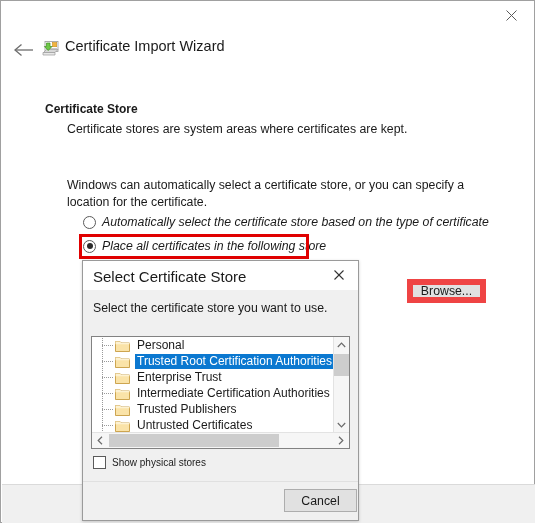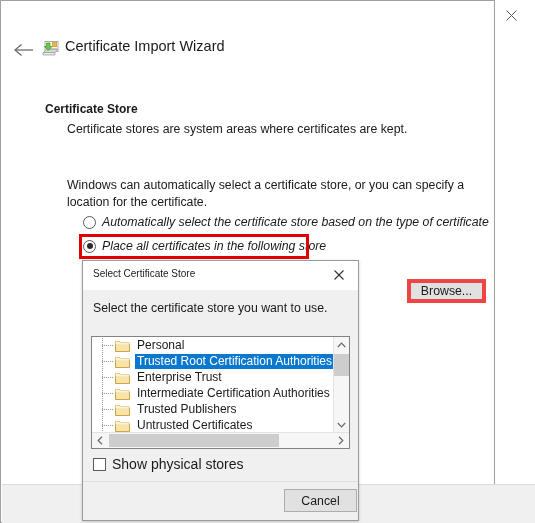--- a/index.html
+++ b/index.html
@@ -14,21 +14,21 @@
     color: #000;
     background: #ffffff;
     overflow: hidden;
     -webkit-font-smoothing: antialiased;
   }
 
   
   #wizard-window {
     position: absolute;
     left: 0; top: 0;
-    width: 495px; height: 523px;
+    width: 535px; height: 523px;
     background: #ffffff;
     border: 1px solid #a0a0a0;
     box-sizing: border-box;
   }
 
   #titlebar {
     position: absolute;
     left: 0; top: 0;
     width: 533px; height: 30px;
   }
@@ -144,21 +144,21 @@
     font-size: 12px;
     padding: 2px 4px;
     color: #1a1a1a;
   }
 
   #browse-button {
     position: absolute;
     left: 406px; top: 278px;
     width: 79px; height: 24px;
     background: #e1e1e1;
-    border: 4px solid #ef4444;
+    border: 6px solid #ef4444;
     box-sizing: border-box;
     display: flex; align-items: center; justify-content: center;
     font-size: 12.3px;
     color: #1a1a1a;
   }
 
   #wizard-footer-divider {
     position: absolute;
     left: 1px; top: 483px;
     width: 533px; height: 1px;
@@ -183,21 +183,21 @@
   }
   #modal-titlebar {
     position: absolute;
     left: 0; top: 0;
     width: 275px; height: 29px;
     background: #ffffff;
   }
   #modal-title {
     position: absolute;
     left: 10px; top: 7px;
-    font-size: 10px;
+    font-size: 15px;
     color: #1a1a1a;
     white-space: nowrap;
   }
   #modal-close {
     position: absolute;
     right: 0px; top: 0px;
     width: 38px; height: 28px;
     display: flex; align-items: center; justify-content: center;
     color: #333;
   }
@@ -318,21 +318,21 @@
     width: 170px; height: 13px;
     background: #cdcdcd;
   }
 
   
   #show-physical-row {
     position: absolute;
     left: 10px; top: 195px;
     display: flex;
     align-items: center;
-    font-size: 14px;
+    font-size: 10px;
     color: #1a1a1a;
     white-space: nowrap;
   }
   .checkbox-mark {
     width: 13px; height: 13px;
     border: 1px solid #5a5a5a;
     background: #ffffff;
     box-sizing: border-box;
     margin-right: 6px;
     flex: 0 0 auto;

